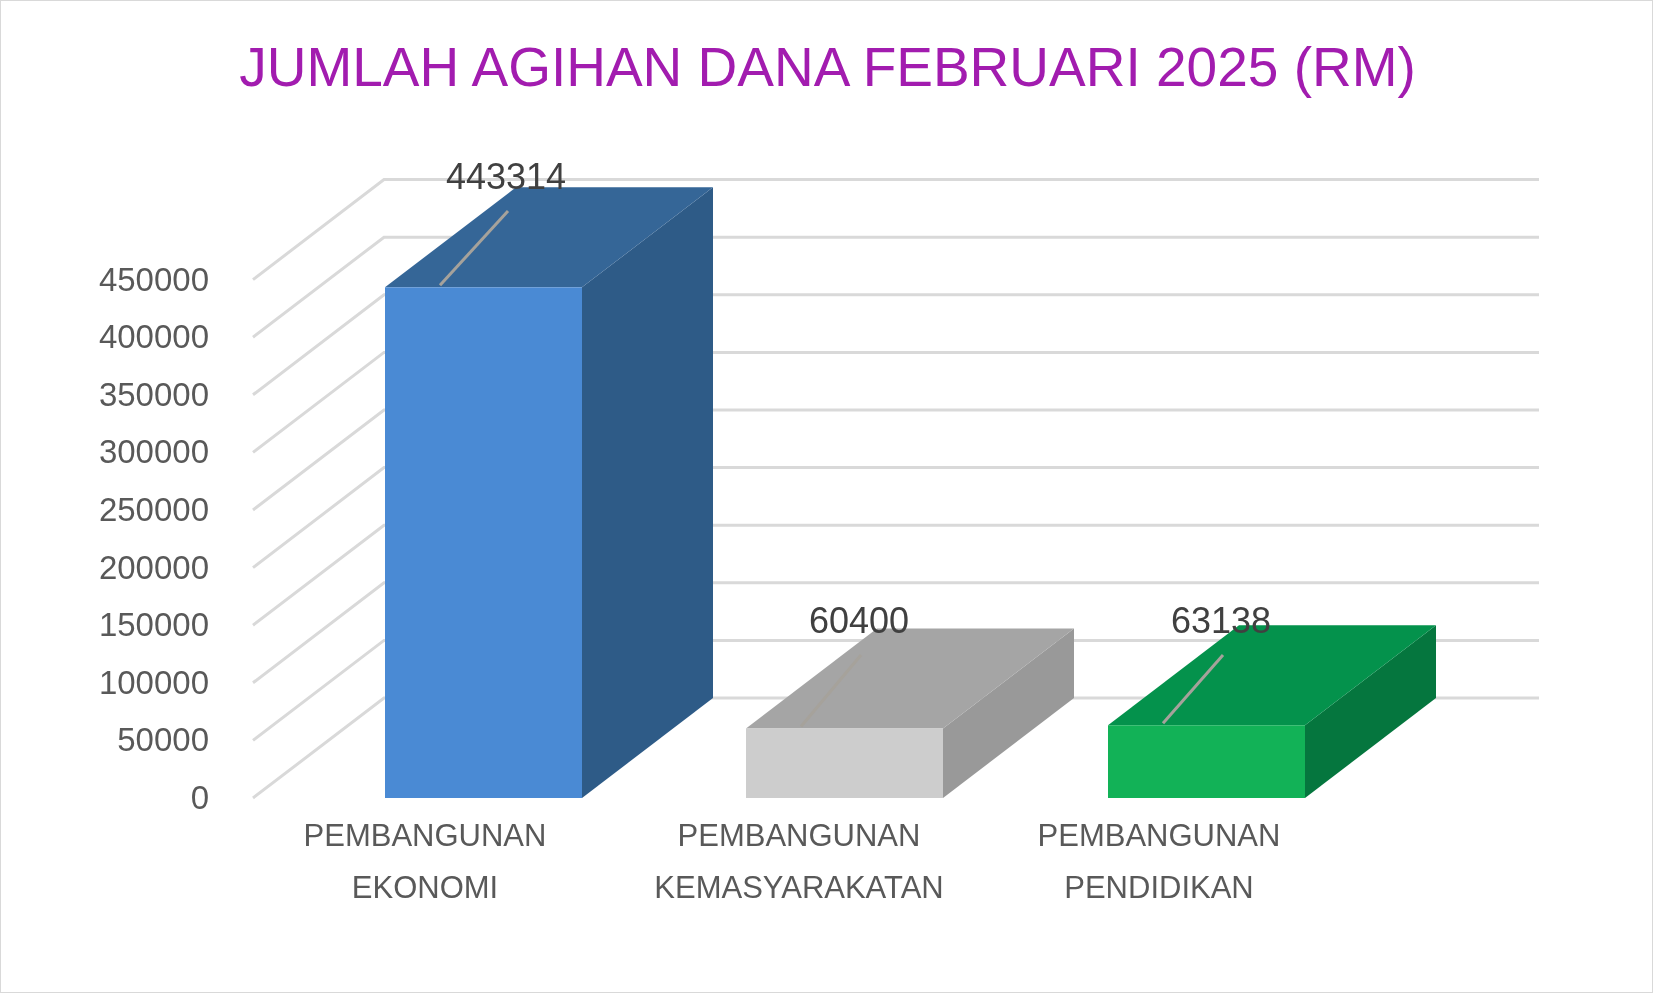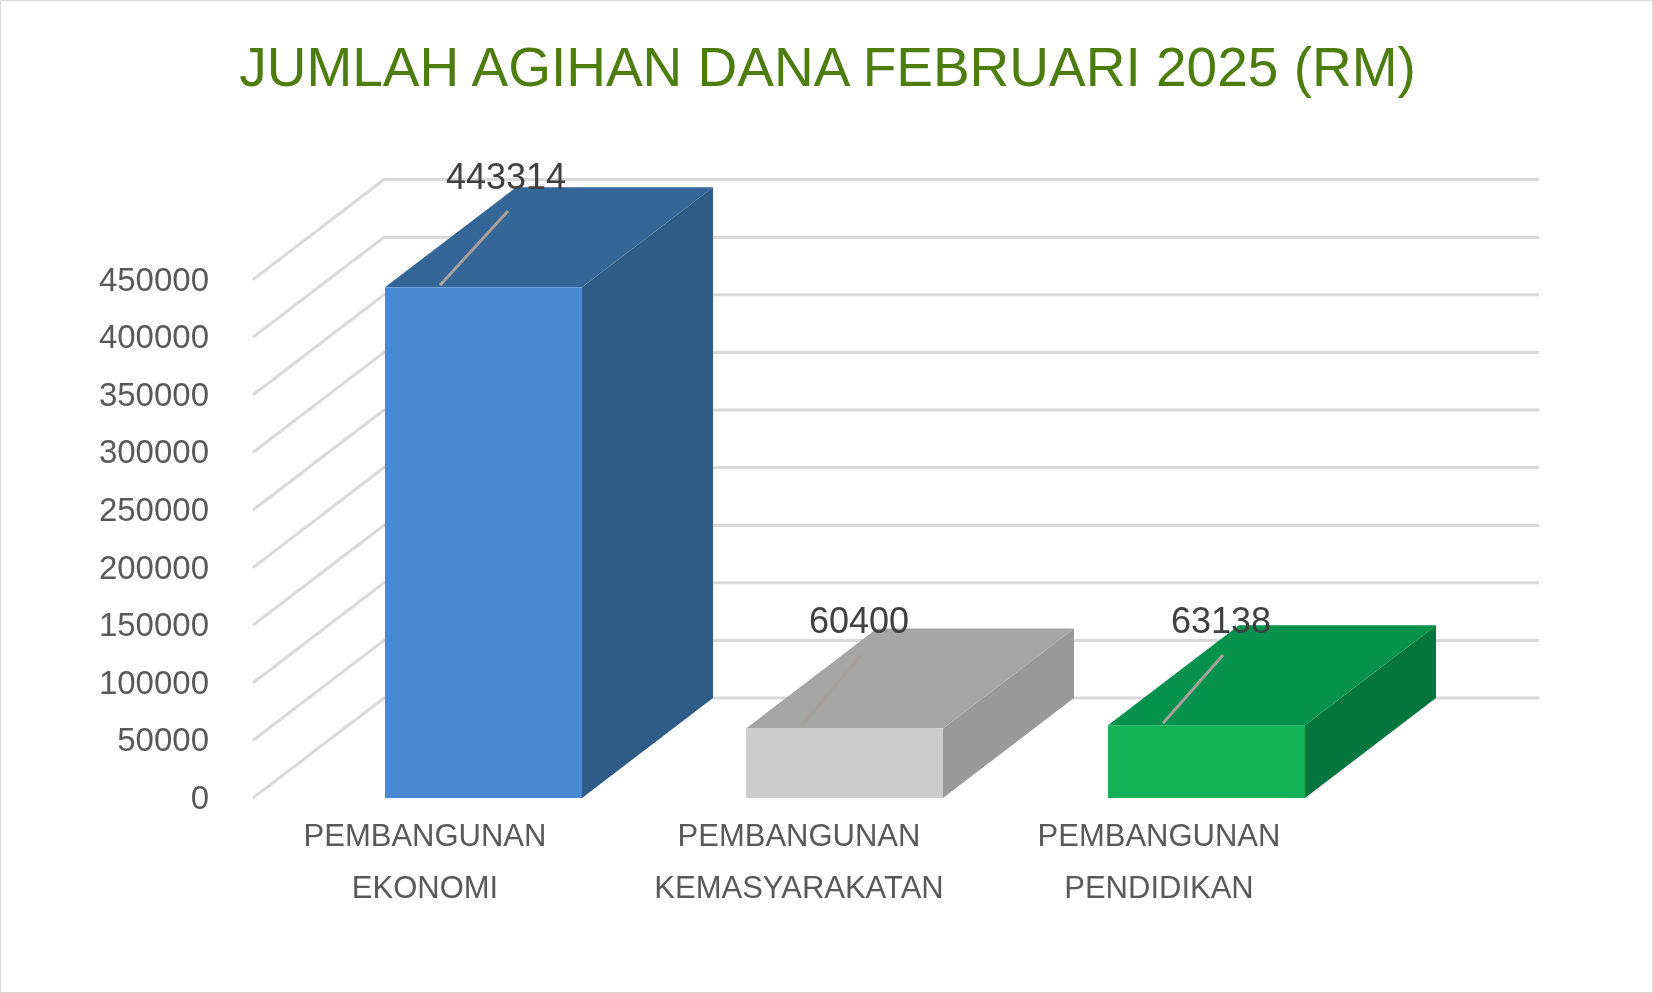--- a/index.html
+++ b/index.html
@@ -19,21 +19,21 @@
     box-sizing: border-box;
     overflow: hidden;
   }
   #chart-title {
     position: absolute;
     left: 0;
     top: 34px;
     width: 1653px;
     text-align: center;
     font-size: 55px;
-    color: #4d7c0f;
+    color: #a21caf;
     letter-spacing: 0px;
     white-space: nowrap;
   }
   #plot-svg {
     position: absolute;
     left: 0;
     top: 0;
   }
   .ytick-label {
     font-family: "Liberation Sans", sans-serif;

